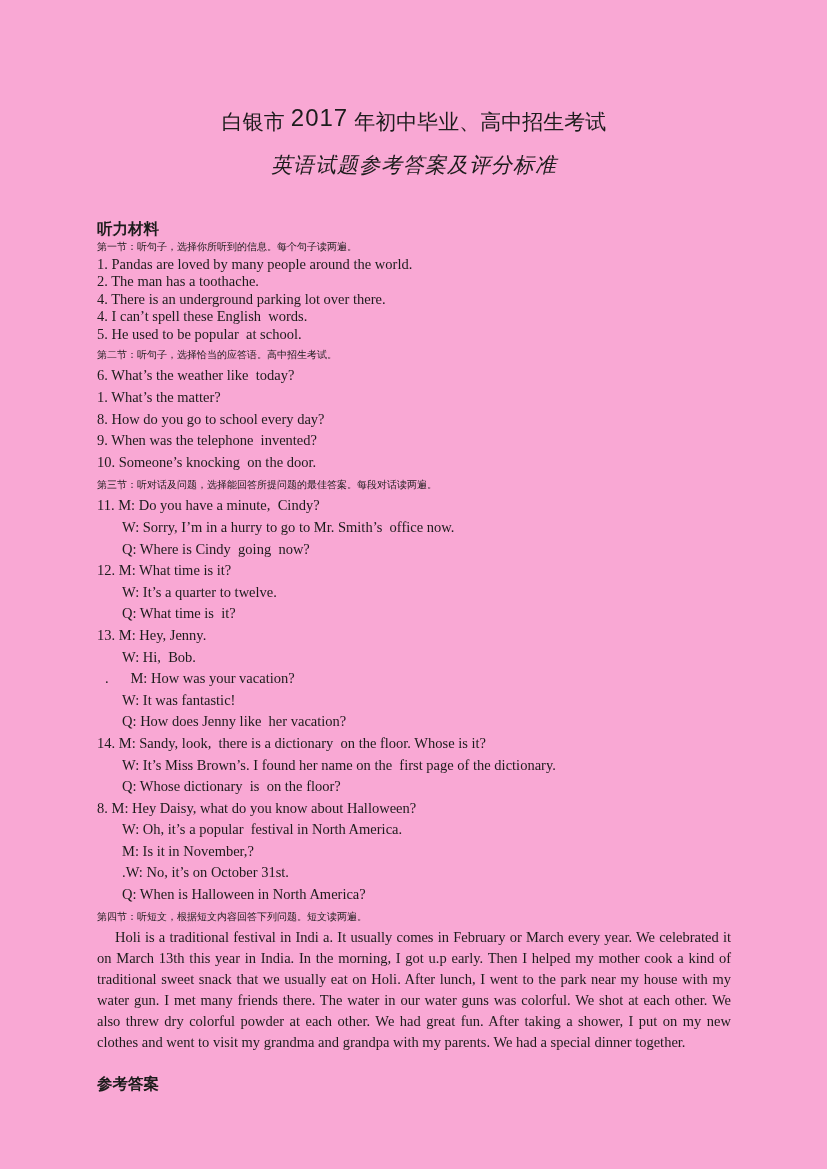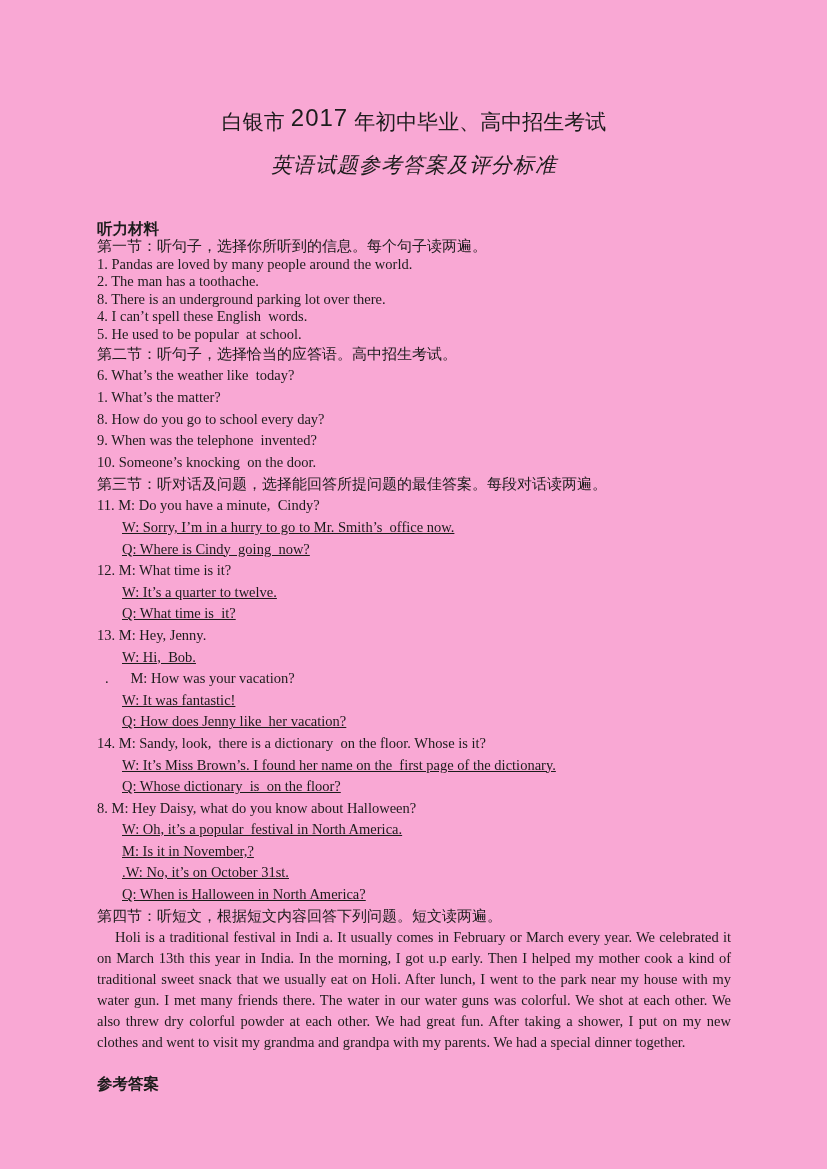--- a/index.html
+++ b/index.html
@@ -44,29 +44,29 @@
   .lh-head {
     margin-top: 40px;
     font-weight: bold;
     font-size: 15.5px;
     line-height: 18px;
   }
   .sec {
     font-size: 14.5px;
   }
   .sec-title {
-    font-size: 15px;
+    font-size: 10px;
   }
   .s1 { line-height: 17.6px; }
   .s2 { line-height: 21.7px; }
   .s3 { line-height: 21.6px; }
   .item, .dlg-first, .dlg-cont, .dlg-dot {
     white-space: pre-wrap;
   }
-  .dlg-cont { padding-left: 25px; text-decoration: underline; }
+  .dlg-cont { padding-left: 25px; }
   .dlg-dot  { padding-left: 8px; }
   .para {
     font-size: 14.5px;
     line-height: 20.9px;
     text-align: justify;
     text-indent: 18px;
   }
   .ans-head {
     margin-top: 22px;
     font-weight: bold;
@@ -83,21 +83,21 @@
     <div class="title-line1"><span>白银市</span><span class="title-year">2017</span><span>年初中毕业、高中招生考试</span></div>
 
     <div class="title-line2">英语试题参考答案及评分标准</div>
 
     <div class="lh-head">听力材料</div>
 
     <div class="sec s1">
       <div class="sec-title">第一节：听句子，选择你所听到的信息。每个句子读两遍。</div>
       <div class="item">1. Pandas are loved by many people around the world.</div>
       <div class="item">2. The man has a toothache.</div>
-      <div class="item">8. There is an underground parking lot over there.</div>
+      <div class="item">4. There is an underground parking lot over there.</div>
       <div class="item">4. I can’t spell these English  words.</div>
       <div class="item">5. He used to be popular  at school.</div>
     </div>
 
     <div class="sec s2">
       <div class="sec-title">第二节：听句子，选择恰当的应答语。高中招生考试。</div>
       <div class="item">6. What’s the weather like  today?</div>
       <div class="item">1. What’s the matter?</div>
       <div class="item">8. How do you go to school every day?</div>
       <div class="item">9. When was the telephone  invented?</div>

